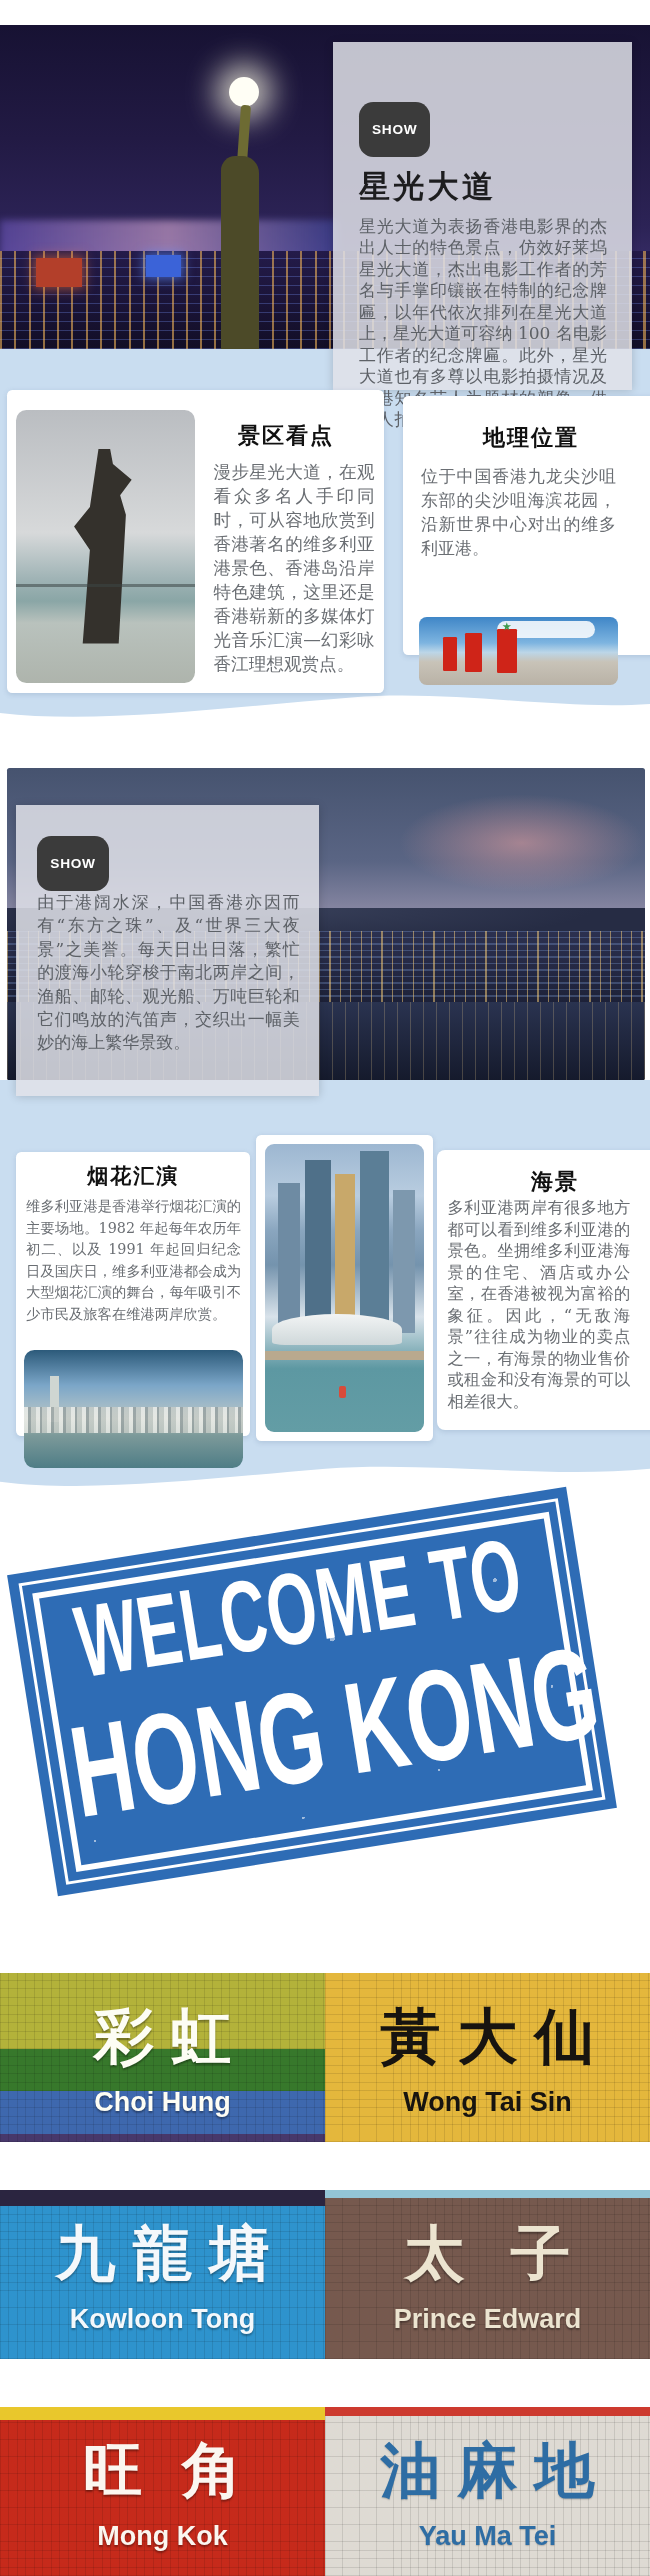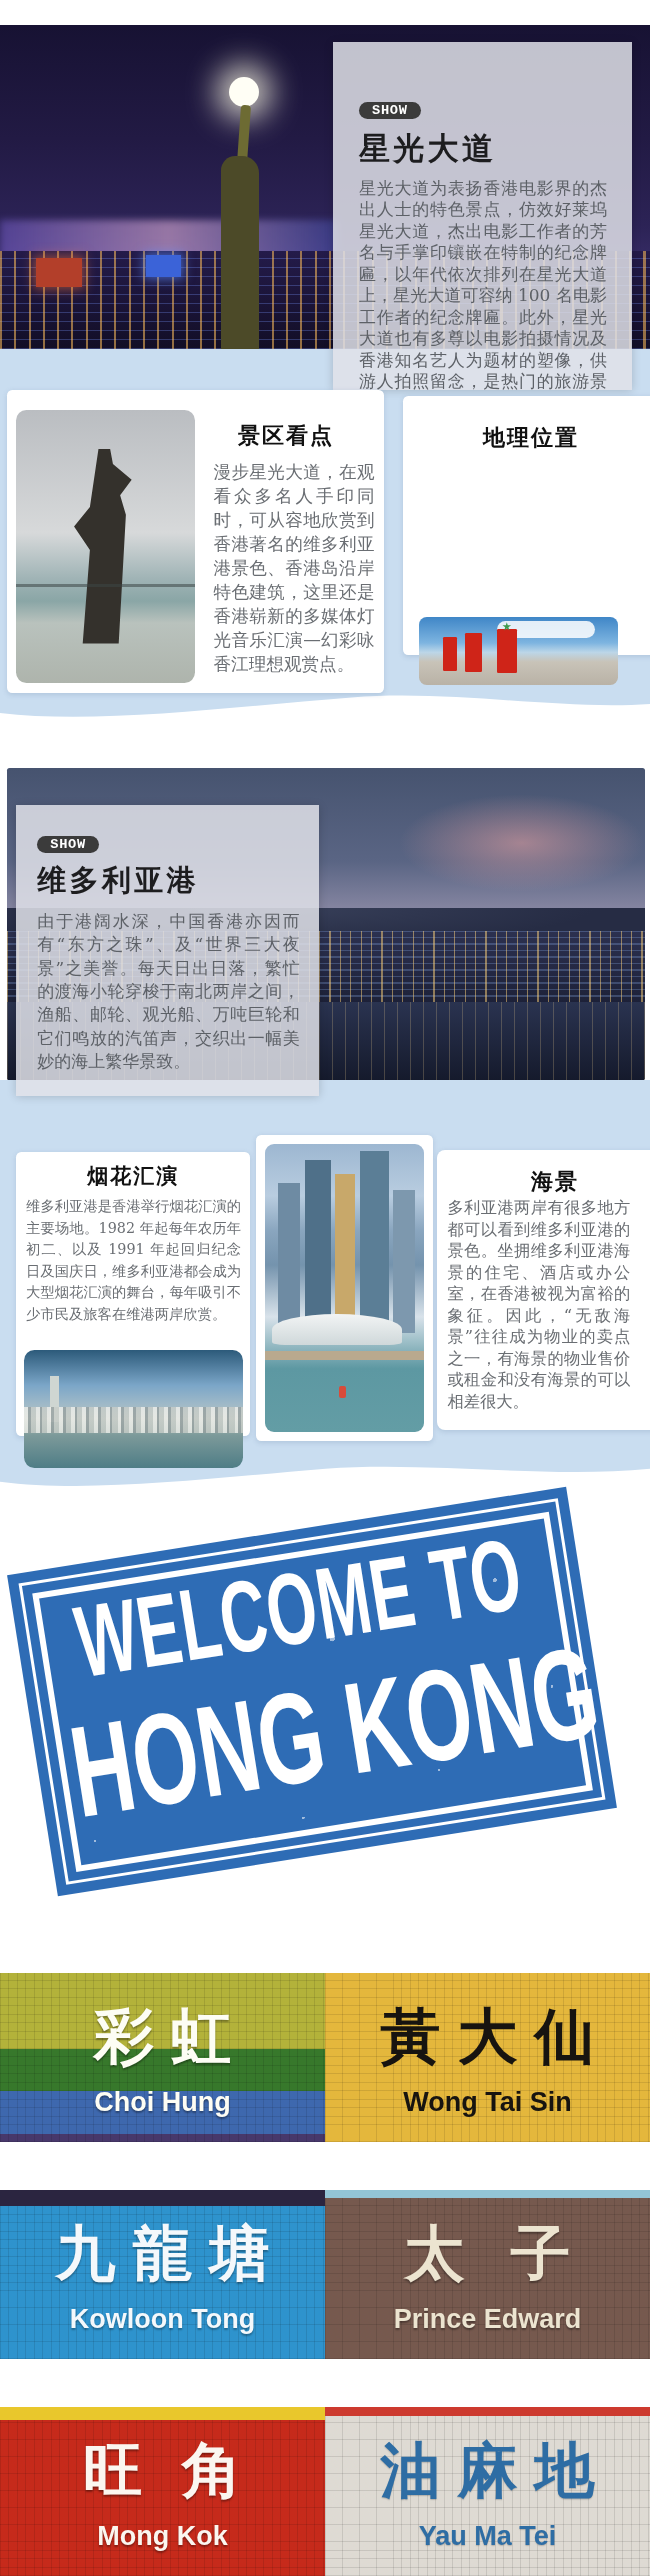--- a/index.html
+++ b/index.html
@@ -39,21 +39,21 @@
   .hero2 .water{position:absolute;left:0;top:234px;width:100%;height:78px;
          background:
            repeating-linear-gradient(90deg,rgba(255,220,150,.22) 0 1.3px,transparent 1.3px 13px),
            linear-gradient(180deg,#2a3350,#151a2c);}
 
   
   .glass{background:rgba(224,226,233,.85);box-shadow:0 1.3px 9px rgba(0,0,0,.18);}
   .card1{left:333px;top:42px;width:299px;height:348px;padding:0;}
   .card2{left:16.3px;top:805px;width:303px;height:291px;}
   .badge{display:inline-block;background:#3b3b3b;color:#fff;font-weight:700;font-size:13.7px;
-         letter-spacing:0.7px;padding:1px 13px;border-radius:14.3px;font-family:Liberation Mono, monospace;}
+         letter-spacing:0.7px;padding:20px 13px;border-radius:14.3px;font-family:Liberation Sans, sans-serif;}
   .big-title{font-family:"DejaVu Serif","Liberation Serif",serif;font-weight:700;color:#1d1d1f;
          font-size:31px;letter-spacing:3.3px;}
   .body-text{font-family:"DejaVu Serif","Liberation Serif",serif;color:#5d6167;font-size:17px;
          line-height:21.5px;text-align:justify;}
   .card1 .inner{position:absolute;left:26px;top:60px;right:25px;}
   .card1 .big-title{margin:9px 0 7.8px 0;}
   .card2 .inner{position:absolute;left:21px;top:31px;right:19.5px;}
   .card2 .big-title{font-size:29px;margin:7.8px 0 9px 0;}
   .card2 .body-text{font-size:17px;line-height:23.4px;}
 
@@ -195,20 +195,21 @@
     <div class="abs photo ph-bruce">
       <div class="statue"></div>
       <div class="rail"></div>
     </div>
     <div class="wcard-title ct-highlights-title">景区看点</div>
     <div class="wcard-text ct-highlights-text">漫步星光大道，在观看众多名人手印同时，可从容地欣赏到香港著名的维多利亚港景色、香港岛沿岸特色建筑，这里还是香港崭新的多媒体灯光音乐汇演—幻彩咏香江理想观赏点。</div>
   </div>
 
   <div class="abs wcard c-location">
     <div class="wcard-title ct-location-title">地理位置</div>
+    <div class="wcard-text ct-location-text">位于中国香港九龙尖沙咀东部的尖沙咀海滨花园，沿新世界中心对出的维多利亚港。</div>
     <div class="abs photo ph-booths">
       <div class="cloud"></div>
       <div class="booth b1"></div>
       <div class="booth b2"></div>
       <div class="booth b3"></div>
       <div class="star"></div>
     </div>
   </div>
 
   <div class="abs hero2">
@@ -219,21 +220,20 @@
   </div>
 
   <div class="abs band band2"></div>
   <svg class="abs wave wave2" viewBox="0 0 1000 60" preserveAspectRatio="none">
     <path d="M0,0 H1000 V18 C 840,34 660,6 500,18 C 330,32 140,56 0,38 Z" fill="#c9ddf0"></path>
   </svg>
 
   <div class="abs glass card2">
     <div class="inner">
       <span class="badge">SHOW</span>
-      <div class="big-title">维多利亚港</div>
       <div class="body-text">由于港阔水深，中国香港亦因而有“东方之珠”、及“世界三大夜景”之美誉。每天日出日落，繁忙的渡海小轮穿梭于南北两岸之间，渔船、邮轮、观光船、万吨巨轮和它们鸣放的汽笛声，交织出一幅美妙的海上繁华景致。</div>
     </div>
   </div>
 
   <div class="abs wcard c-fireworks">
     <div class="wcard-title ct-fire-title">烟花汇演</div>
     <div class="wcard-text ct-fire-text">维多利亚港是香港举行烟花汇演的主要场地。1982 年起每年农历年初二、以及 1991 年起回归纪念日及国庆日，维多利亚港都会成为大型烟花汇演的舞台，每年吸引不少市民及旅客在维港两岸欣赏。</div>
     <div class="abs photo ph-fireworks">
       <div class="tower"></div>
       <div class="blocks"></div>

